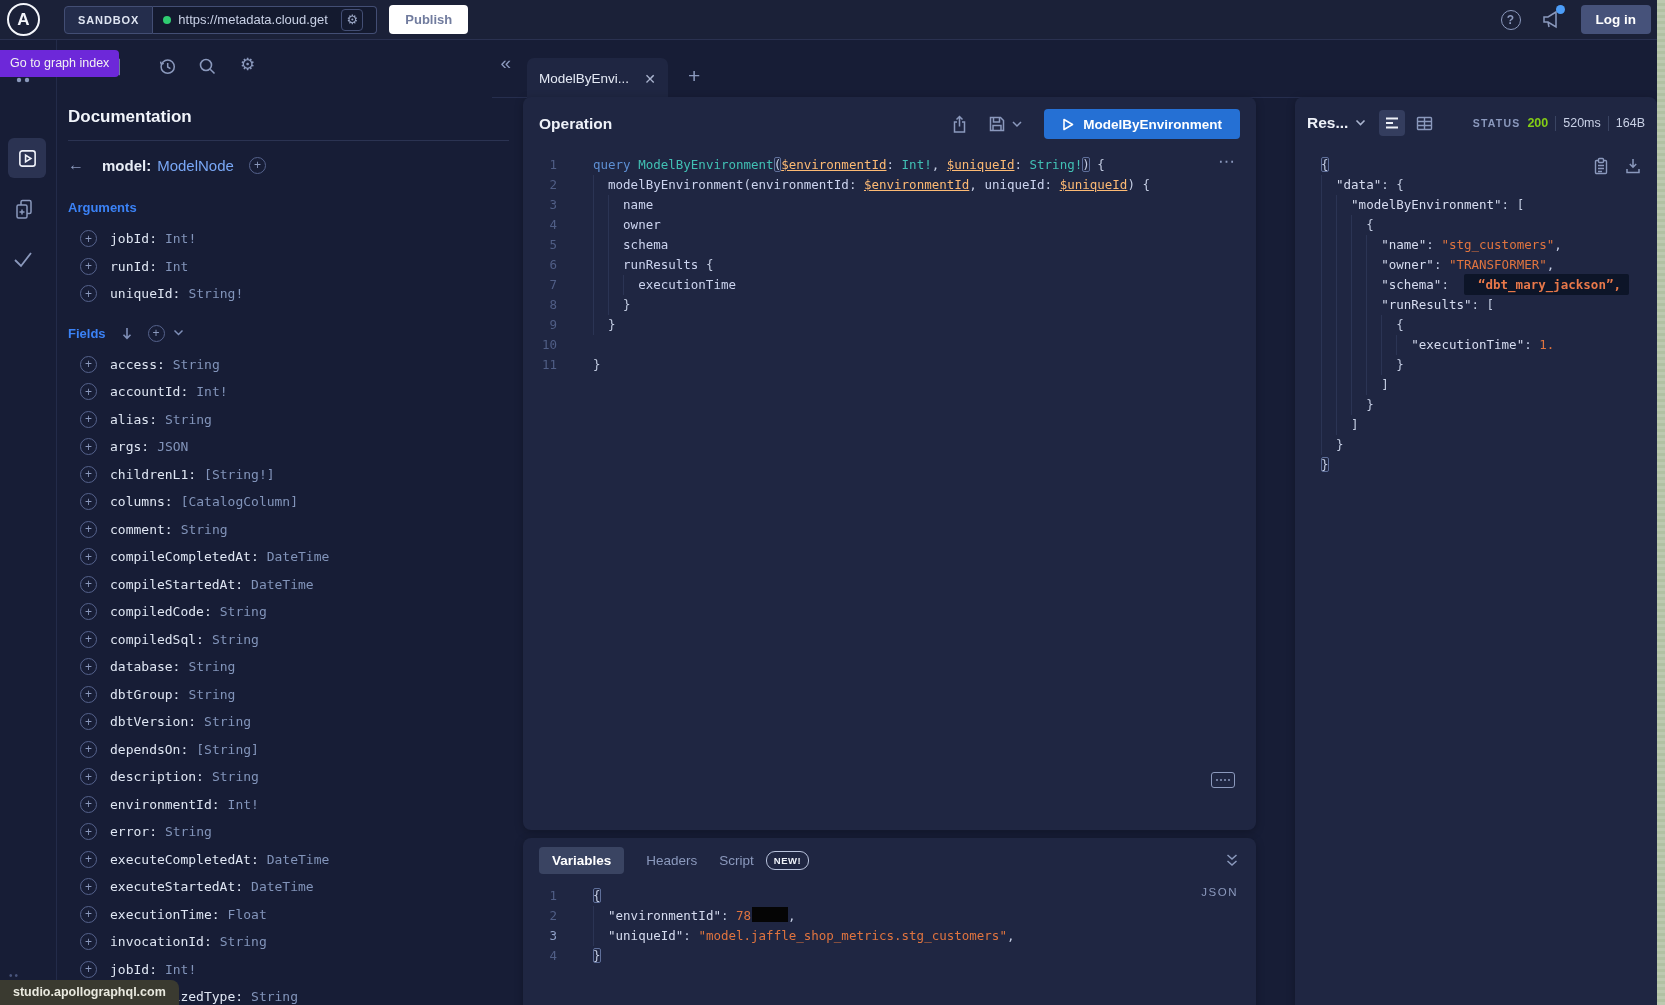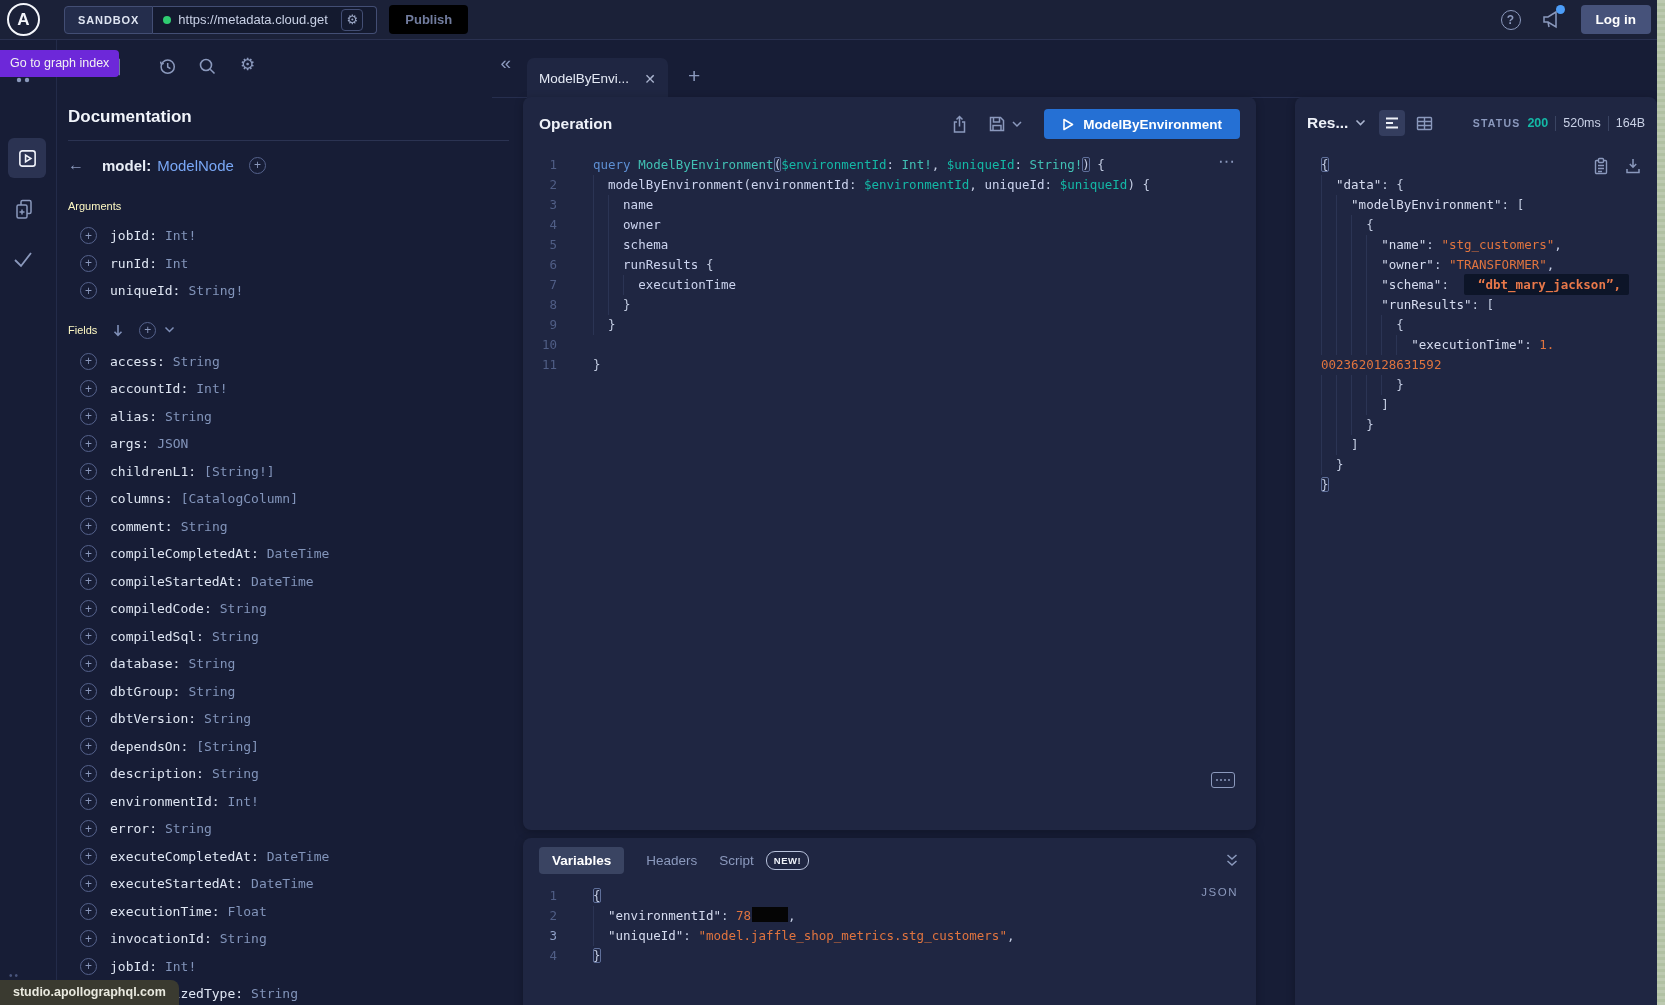--- a/index.html
+++ b/index.html
@@ -9,21 +9,21 @@
 
   
   #topbar{position:absolute;left:0;top:0;right:0;height:40px;background:#1b2138;border-bottom:1px solid #2a3150;display:flex;align-items:center;z-index:30;}
   #logo{position:absolute;left:7px;top:3px;width:33px;height:33px;border:2px solid #f4f6fb;border-radius:50%;display:flex;align-items:center;justify-content:center;background:#1b2138;z-index:31;}
   #logo span{color:#f4f6fb;font-weight:700;font-size:17px;}
   #sandbox-chip{margin-left:64px;height:28px;display:flex;align-items:center;padding:0 13px;background:#242d4c;border:1px solid #434e74;border-radius:4px 0 0 4px;color:#dfe5f2;font-size:11px;font-weight:700;letter-spacing:.9px;}
   #urlbox{height:28px;display:flex;align-items:center;gap:7px;background:#141a2f;border:1px solid #434e74;border-left:none;border-radius:0 4px 4px 0;padding:0 5px 0 10px;width:224px;}
   .greendot{width:8px;height:8px;border-radius:50%;background:#2fcc71;flex:none;}
   #url-text{font-size:13px;color:#c9d1e6;white-space:nowrap;overflow:hidden;width:156px;}
   .minigear{width:22px;height:22px;border:1px solid #434e74;border-radius:4px;display:flex;align-items:center;justify-content:center;color:#9aa6c4;font-size:13px;flex:none;}
-  #publish-btn{margin-left:12px;background:#000000;color:#717c9e;font-weight:700;font-size:13px;padding:7px 16px;border-radius:4px;border:none;text-align:center;}
+  #publish-btn{margin-left:12px;background:#ffffff;color:#717c9e;font-weight:700;font-size:13px;padding:7px 16px;border-radius:4px;border:none;text-align:center;}
   #topbar .spacer{flex:1;}
   #help-btn{width:20px;height:20px;border:1.5px solid #8b99bd;border-radius:50%;color:#8b99bd;font-size:12px;font-weight:700;display:flex;align-items:center;justify-content:center;margin-right:18px;}
   #megaphone-wrap{position:relative;margin-right:18px;width:24px;height:24px;}
   #megaphone-wrap .bluedot{position:absolute;right:-2px;top:-3px;width:9px;height:9px;border-radius:50%;background:#4c9df8;}
   #login-btn{background:#46527a;color:#fff;font-size:13.5px;font-weight:700;padding:7px 15px;border-radius:4px;border:none;margin-right:14px;}
 
   
   #edge-strip{position:absolute;right:0;top:0;width:8px;height:100%;z-index:60;background:repeating-linear-gradient(180deg,#bcc9b0 0 3px,#b1c1a3 3px 6px);}
 
   
@@ -42,21 +42,21 @@
   #collapse-left{position:absolute;right:6px;top:12px;color:#8b99bd;font-size:19px;}
   #docs-content{position:absolute;top:58px;left:10px;right:8px;bottom:0;}
   #docs-title{font-size:17px;font-weight:700;color:#f1f4fa;margin-top:9px;}
   #docs-divider{height:1px;background:#2b3352;margin:13px 0 0;}
   #model-row{display:flex;align-items:center;margin-top:11px;height:26px;}
   #back-arrow{color:#8b99bd;width:34px;font-size:16px;}
   #model-field{font-size:15px;font-weight:700;color:#e8edf6;}
   #model-type{font-size:15px;color:#79a7f5;margin-left:6px;}
   .pluscircle{width:17px;height:17px;border:1.2px solid #55628c;border-radius:50%;color:#8b99bd;font-size:12px;line-height:14px;display:flex;align-items:center;justify-content:center;flex:none;}
   #model-row .pluscircle{margin-left:15px;}
-  .sec-title{font-size:11px;font-weight:400;color:#fef9c3;}
+  .sec-title{font-size:13px;font-weight:700;color:#3b82f6;}
   #args-title{margin-top:22px;}
   #args-list{margin-top:10px;}
   .docrow{height:27.5px;display:flex;align-items:center;}
   .docrow .pluscircle{margin-left:12px;margin-right:13px;}
   .fname{font-family:"DejaVu Sans Mono",monospace;font-size:13px;color:#dfe6f3;}
   .ftype{font-family:"DejaVu Sans Mono",monospace;font-size:13px;color:#8294ba;margin-left:8px;}
   #fields-head{margin-top:17px;display:flex;align-items:center;gap:14px;}
   #fields-head .hico{color:#7f8fb8;display:flex;align-items:center;}
   #fields-list{margin-top:9px;}
 
@@ -85,21 +85,21 @@
   .cl{height:20px;display:flex;}
   .ln{width:48px;text-align:right;padding-right:14px;color:#505e86;flex:none;}
   .ln.act{color:#8fa0c8;}
   .cd{white-space:pre;padding-left:22px;}
   .ig{display:inline-block;width:2ch;height:20px;border-left:1px solid #2b3454;vertical-align:top;}
   .kw{color:#5d8fd3;}
   .nm{color:#41c0b4;}
   .ty{color:#41c0b4;}
   .pn{color:#c3cce2;}
   .fl{color:#ccd4ef;}
-  .vr{color:#14b8a6;}
+  .vr{color:#fdba74;text-decoration:underline;}
   .key{color:#d6dcf0;}
   .str{color:#e0743f;}
   .num{color:#e0743f;}
   .bx{outline:1px solid #5f6f9a;outline-offset:-1px;border-radius:2px;}
   .hl{background:#0d1528;color:#e8784a;font-weight:700;padding:3px 8px 3px 14px;border-radius:2px;}
   .red{display:inline-block;width:36px;height:15px;background:#050505;vertical-align:-2px;margin-left:1px;}
 
   
   #var-card{position:absolute;left:31px;top:798px;width:733px;height:280px;border-radius:8px 8px 0 0;}
   #var-header{height:44px;display:flex;align-items:center;padding:0 16px;gap:22px;}
@@ -111,21 +111,21 @@
   #json-label{position:absolute;right:18px;top:48px;color:#8b99bd;font-size:11.5px;letter-spacing:1.5px;}
 
   
   #resp-card{position:absolute;left:1295px;top:97px;width:362px;bottom:0;border-radius:8px 8px 0 0;}
   #resp-header{height:52px;display:flex;align-items:center;padding:0 12px;gap:7px;}
   #resp-title{font-size:15.5px;font-weight:700;color:#eef1f8;}
   #resp-chevron{color:#aab4cf;display:flex;}
   #fmt-toggle{width:26px;height:26px;background:#343d5e;border-radius:4px;display:flex;align-items:center;justify-content:center;margin-left:6px;}
   #table-toggle{color:#8b99bd;display:flex;margin-left:4px;}
   #status-label{margin-left:auto;color:#8b99bd;font-size:10.5px;font-weight:700;letter-spacing:1.2px;}
-  #status-code{color:#14b8a6;font-size:12.5px;font-weight:700;}
+  #status-code{color:#84cc16;font-size:12.5px;font-weight:700;}
   .vsep{width:1px;height:15px;background:#3a4462;}
   .meta{color:#c9d1e6;font-size:12.5px;}
   #resp-body{position:relative;padding:6px 0 0 4px;}
   #resp-body .cd{padding-left:22px;}
   #resp-actions{position:absolute;right:16px;top:8px;display:flex;gap:16px;color:#8b99bd;}
 
   
   #status-pill{position:absolute;left:0;bottom:0;background:#3a3a30;color:#e9e9df;font-size:12.5px;font-weight:700;padding:5px 13px 6px;border-radius:0 8px 0 0;z-index:45;}
 
   svg{display:block;}
@@ -573,23 +573,20 @@
           <div class="cl">
             <span class="cd"><span class="ig"></span><span class="ig"></span><span class="ig"></span><span class="ig"></span><span class="key">"runResults"</span><span class="pn">: [</span></span>
           </div>
           <div class="cl">
             <span class="cd"><span class="ig"></span><span class="ig"></span><span class="ig"></span><span class="ig"></span><span class="ig"></span><span class="pn">{</span></span>
           </div>
           <div class="cl">
             <span class="cd"><span class="ig"></span><span class="ig"></span><span class="ig"></span><span class="ig"></span><span class="ig"></span><span class="ig"></span><span class="key">"executionTime"</span><span class="pn">: </span><span class="num">1.</span></span>
           </div>
           <div class="cl">
-            <span class="cd"><span class="num">0023620128631592</span></span>
-          </div>
-          <div class="cl">
             <span class="cd"><span class="ig"></span><span class="ig"></span><span class="ig"></span><span class="ig"></span><span class="ig"></span><span class="pn">}</span></span>
           </div>
           <div class="cl">
             <span class="cd"><span class="ig"></span><span class="ig"></span><span class="ig"></span><span class="ig"></span><span class="pn">]</span></span>
           </div>
           <div class="cl">
             <span class="cd"><span class="ig"></span><span class="ig"></span><span class="ig"></span><span class="pn">}</span></span>
           </div>
           <div class="cl">
             <span class="cd"><span class="ig"></span><span class="ig"></span><span class="pn">]</span></span>

